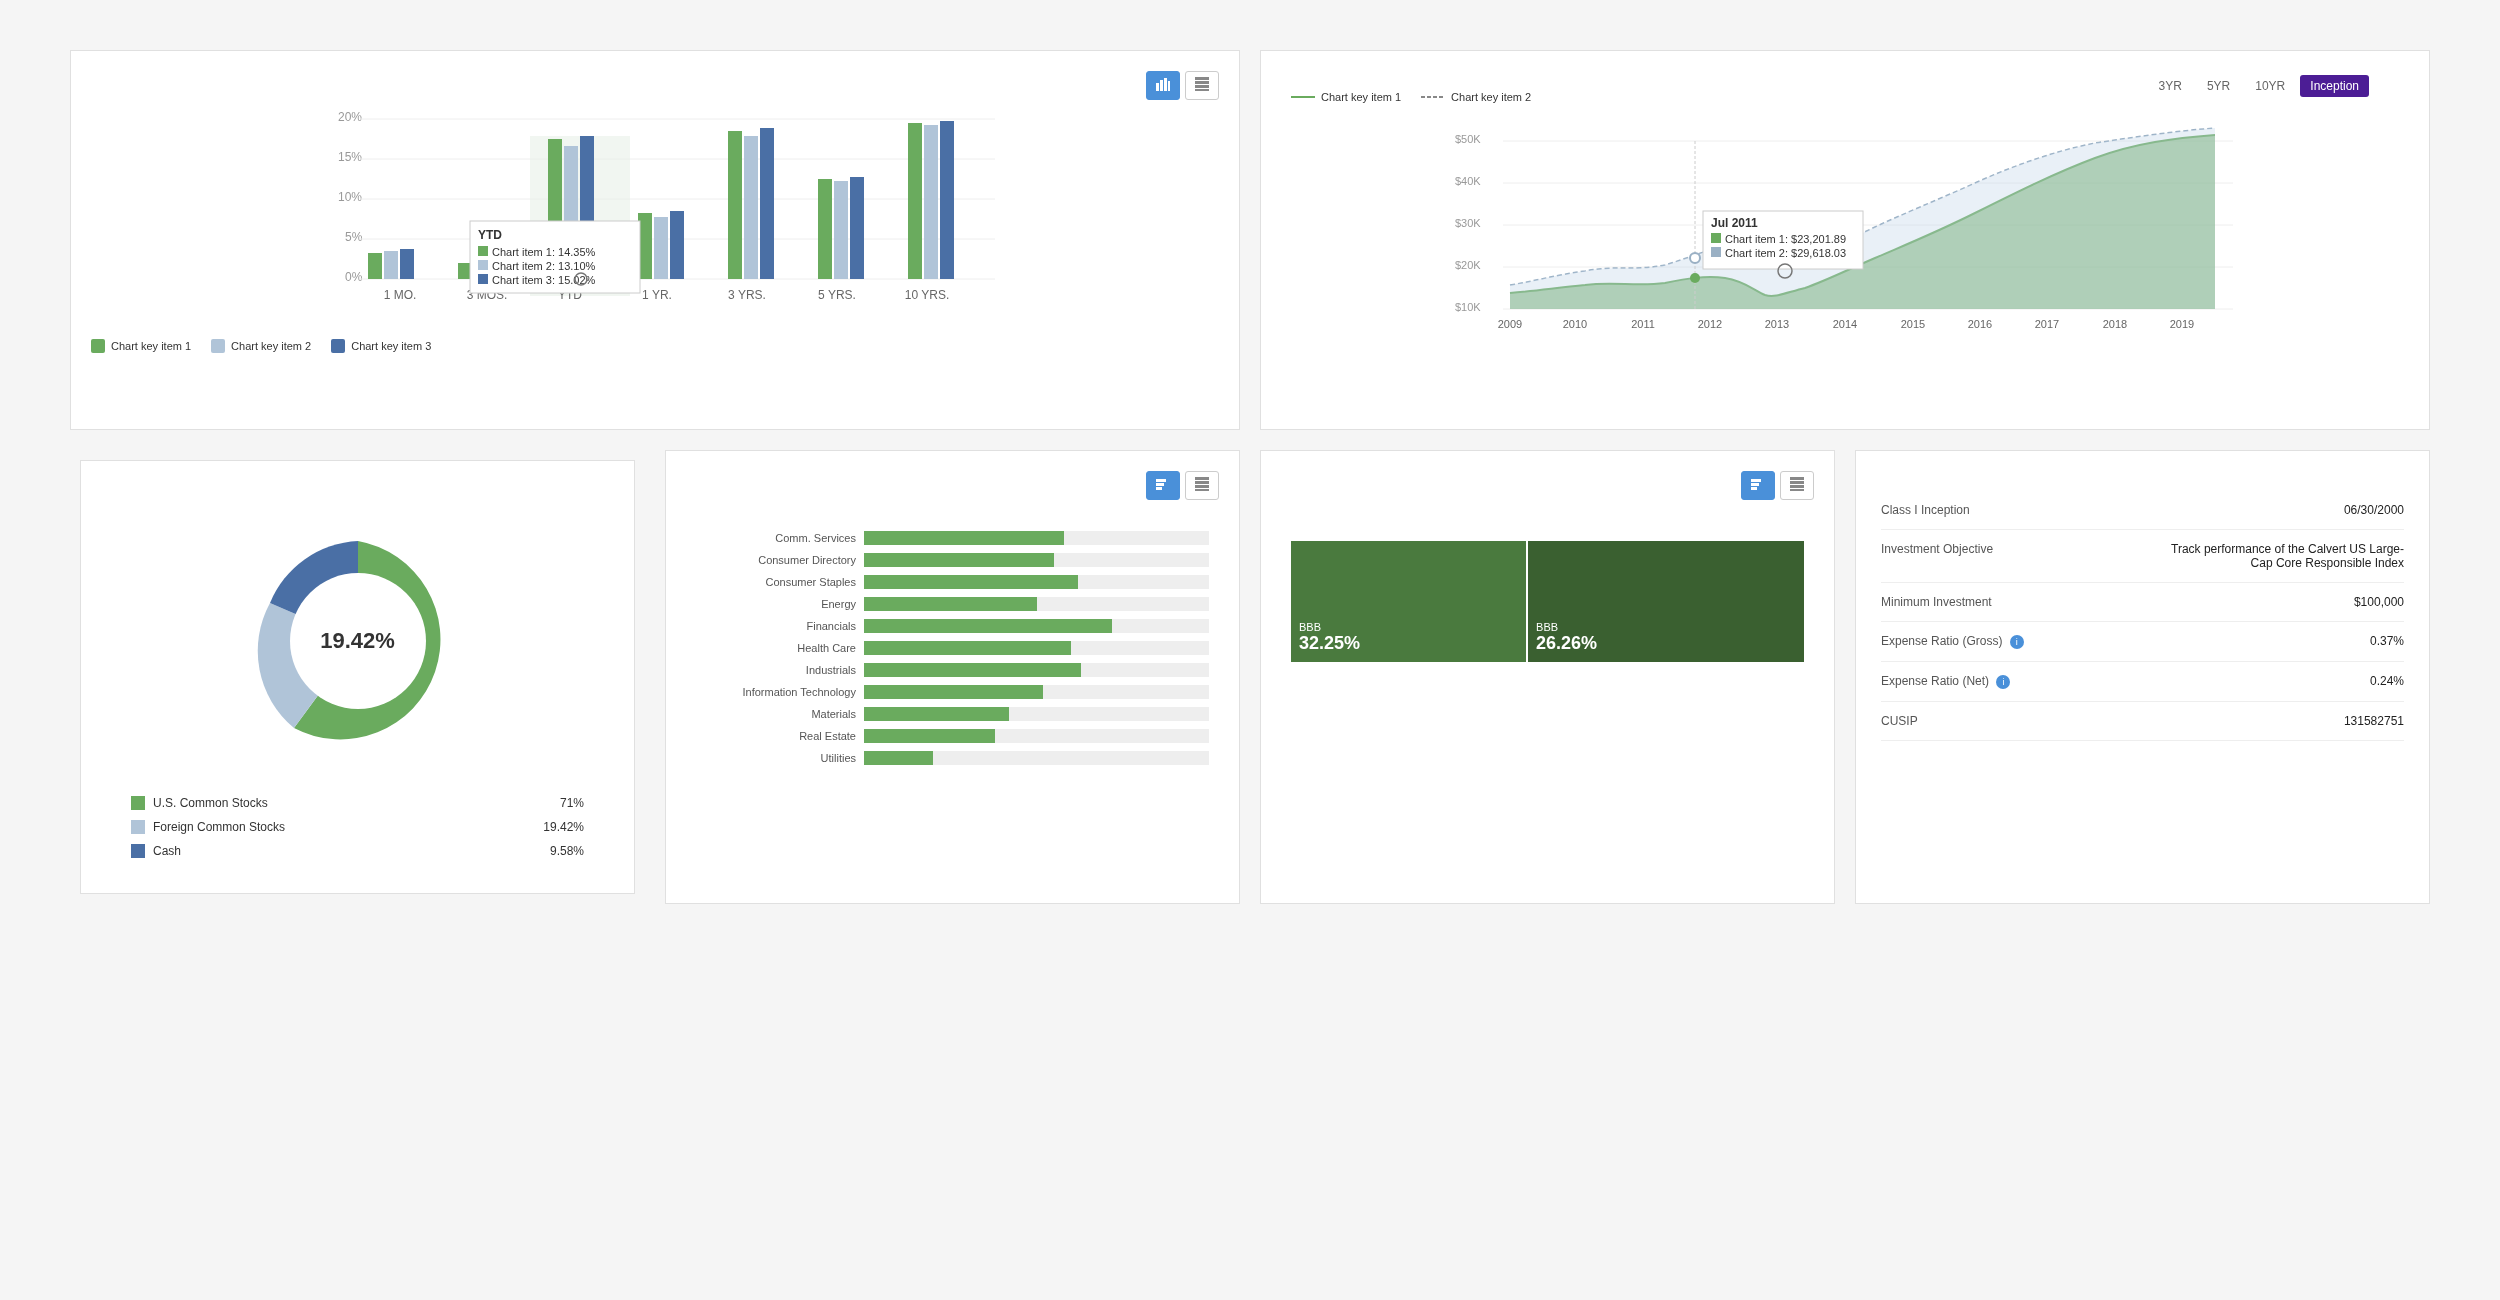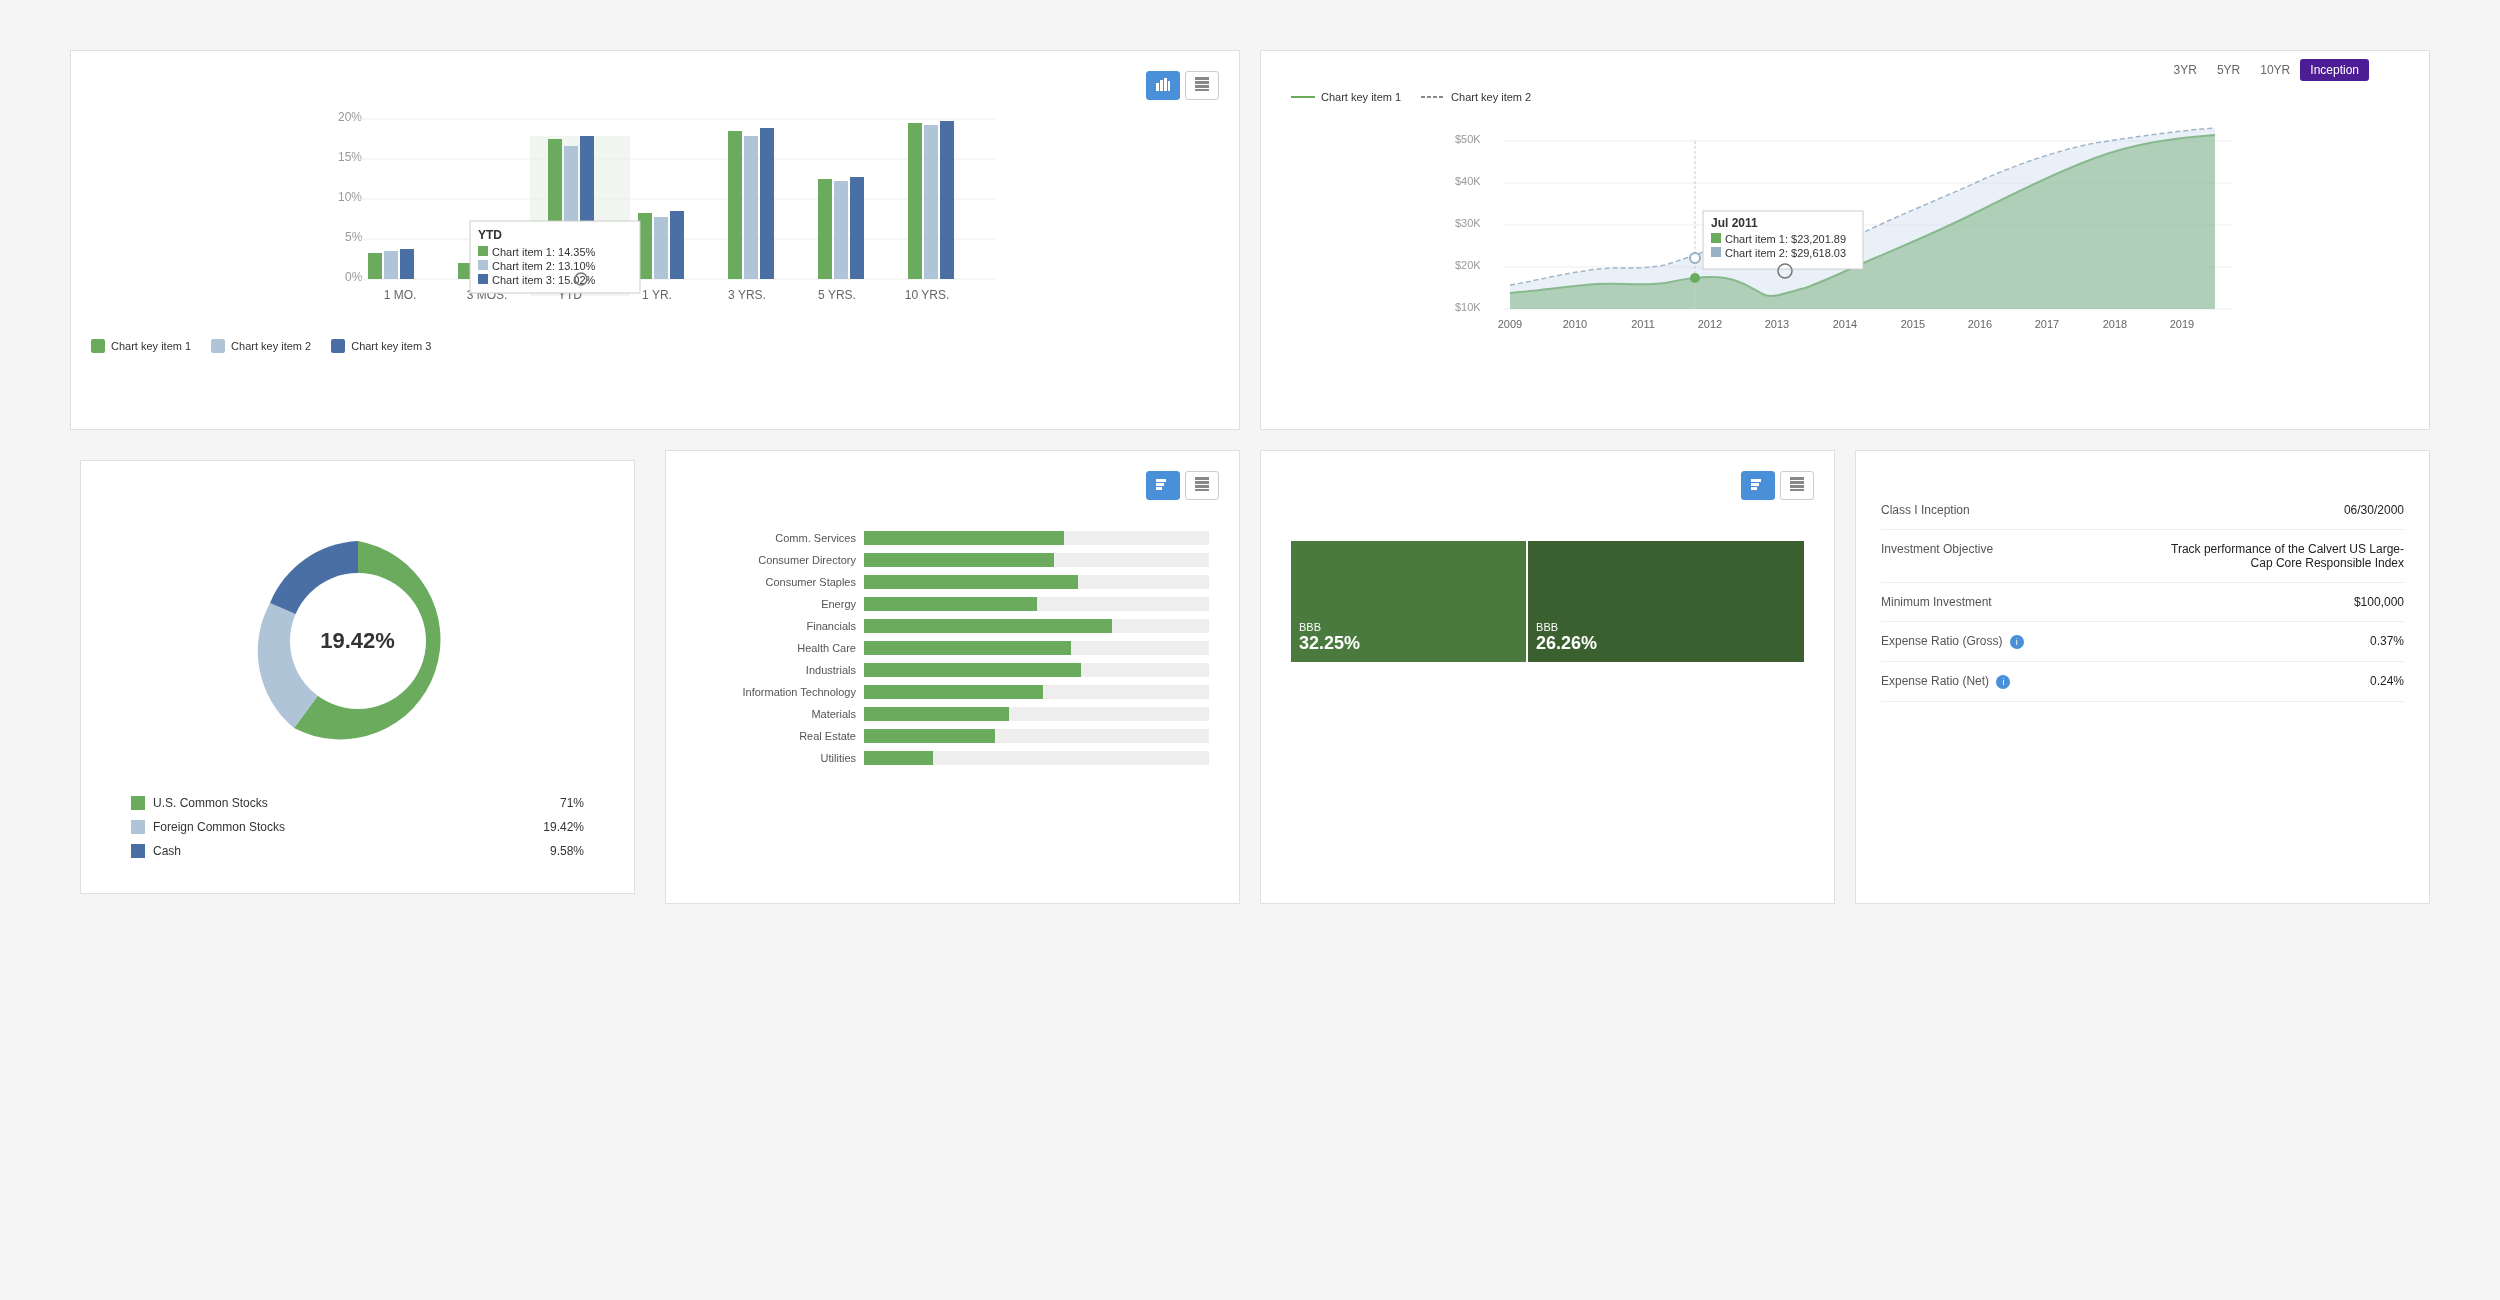--- a/index.html
+++ b/index.html
@@ -77,22 +77,23 @@
     }
     .legend-dot {
       width: 14px;
       height: 14px;
       border-radius: 2px;
     }
 
     
     .time-tabs {
       display: flex;
+      gap: 5px;
       position: absolute;
-      top: 8px;
+      top: 24px;
       right: 60px;
     }
     .time-tab {
       padding: 4px 10px;
       border: none;
       background: none;
       cursor: pointer;
       font-size: 12px;
       color: #666;
       border-radius: 3px;
@@ -599,19 +600,23 @@
         </div>
 
         <div class="info-row">
           <span class="info-label">
             <span>Expense Ratio (Net)</span>
             <span class="info-icon">i</span>
           </span>
           <span class="info-value">0.24%</span>
         </div>
 
+        <div class="info-row">
+          <span class="info-label">CUSIP</span>
+          <span class="info-value">131582751</span>
+        </div>
 
       </div>
     </div>
 
   </div>
 
 </div>
 
 </body></html>

